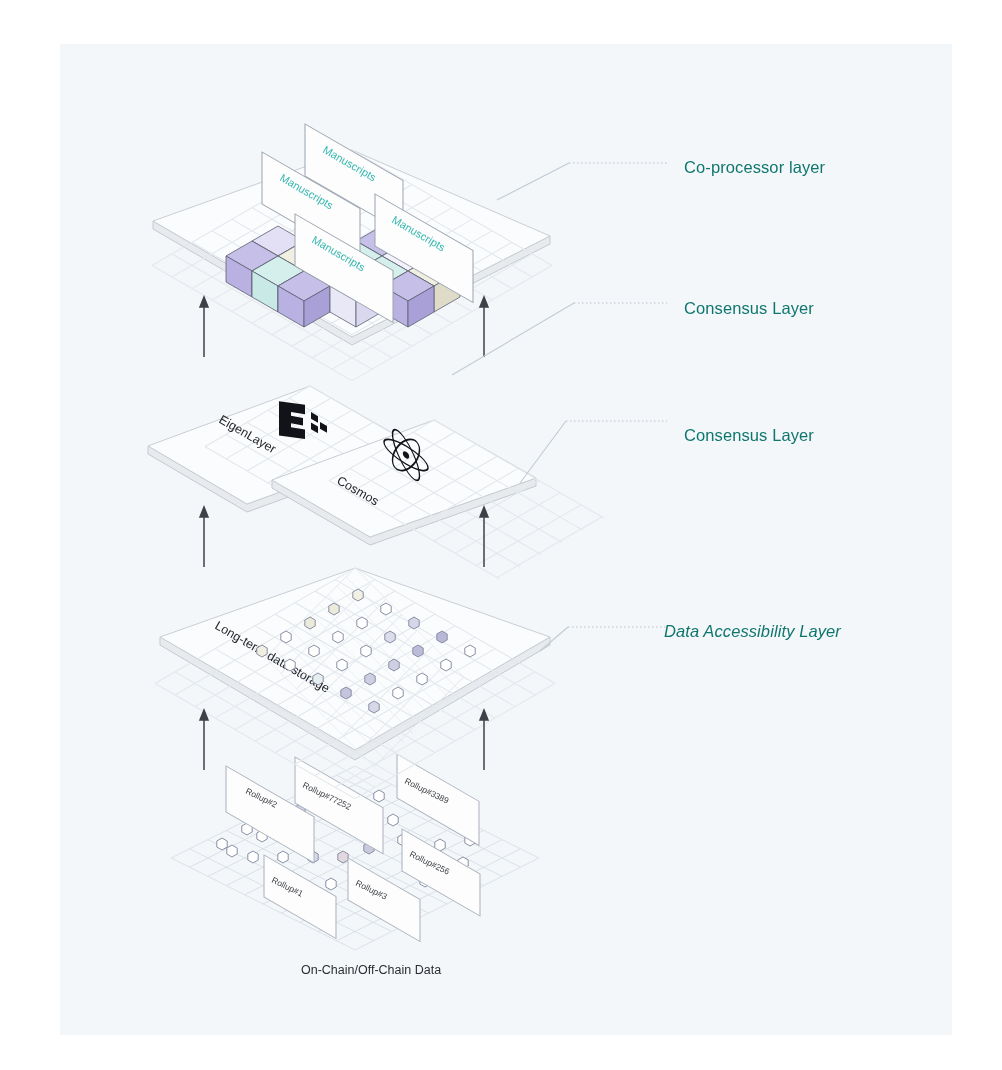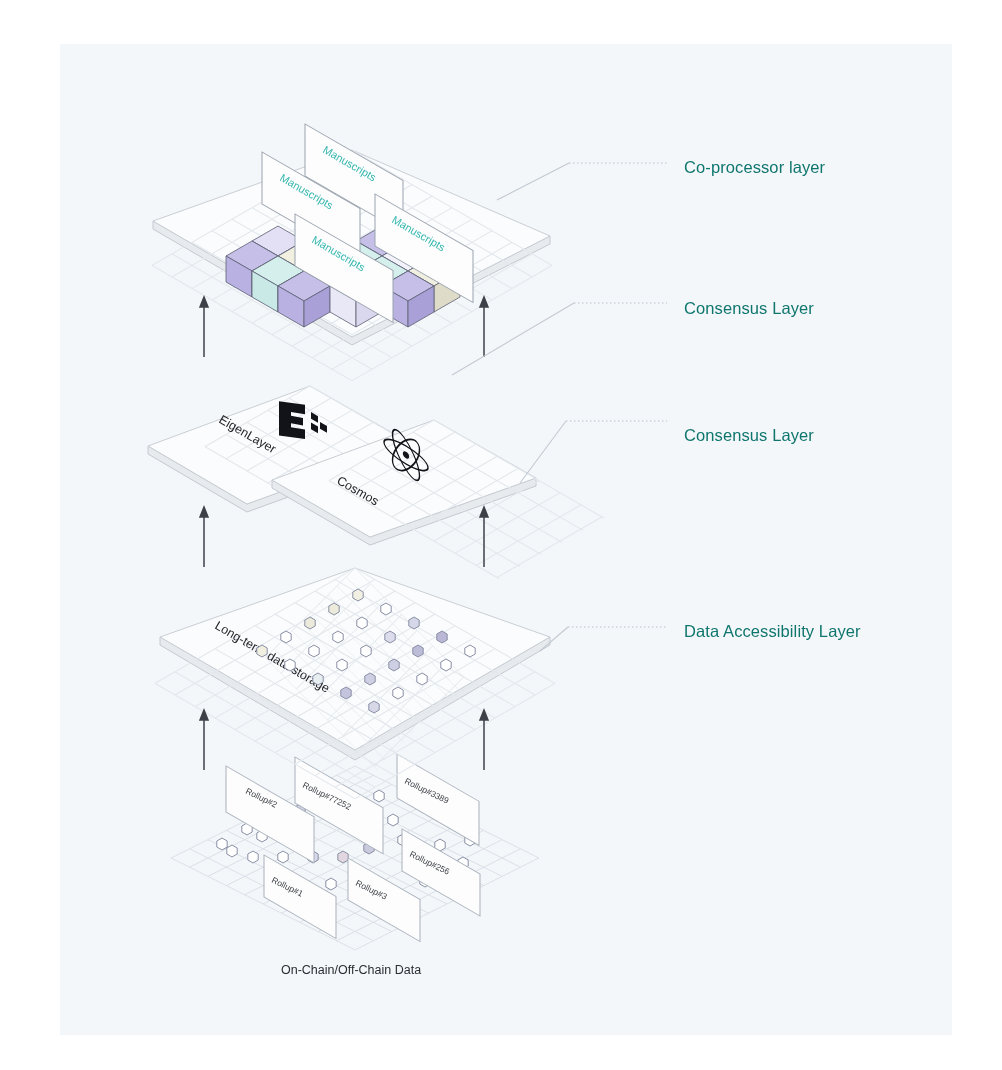--- a/index.html
+++ b/index.html
@@ -1,20 +1,20 @@
 <!DOCTYPE html>
 <html><head>
 <meta charset="utf-8">
 <style>
   html,body{margin:0;padding:0;background:#ffffff;}
   body{width:1002px;height:1070px;font-family:"Liberation Sans",sans-serif;overflow:hidden;}
   #canvas{position:absolute;left:60px;top:44px;width:892px;height:991px;background:#f4f7fa;}
   #stage{position:absolute;left:0;top:0;width:1002px;height:1070px;}
   .layer-label{position:absolute;font-size:16.5px;color:#0f766e;letter-spacing:0.1px;white-space:nowrap;}
-  .caption{position:absolute;font-size:12.5px;color:#2a2d31;white-space:nowrap;}
+  .caption{position:absolute;font-size:12.5px;color:#2a2d31;white-space:nowrap;margin-left:20px;}
   svg.iso{position:absolute;left:0;top:0;width:1002px;height:1070px;overflow:visible;pointer-events:none;}
   .mtext{fill:#35b7ae;font-family:"Liberation Sans",sans-serif;font-size:11px;}
   .slab-text{fill:#24262a;font-family:"Liberation Sans",sans-serif;font-size:12.5px;}
   .rtext{fill:#3a3d42;font-family:"Liberation Sans",sans-serif;font-size:8.5px;}
 </style>
 </head>
 <body>
 
 <div id="stage">
 
@@ -356,17 +356,17 @@
       <g>
         <path d="M540,651 L568,627" stroke="#c2cad2" stroke-width="1.1"></path>
         <path d="M568,627 L667,627" stroke="#b9c2cb" stroke-width="1.1" stroke-dasharray="1.5 2.5"></path>
       </g>
     </g>
   </svg>
 
   <div class="layer-label" style="left:684px;top:158px;">Co-processor layer</div>
   <div class="layer-label" style="left:684px;top:299px;">Consensus Layer</div>
   <div class="layer-label" style="left:684px;top:426px;">Consensus Layer</div>
-  <div class="layer-label" style="left:684px;top:622px;">Data Accessibility Layer</div>
+  <div class="layer-label" style="left:664px;top:622px;font-style:italic;">Data Accessibility Layer</div>
 
   <div class="caption" style="left:281px;top:963px;">On-Chain/Off-Chain Data</div>
 
 </div>
 
 </body></html>

